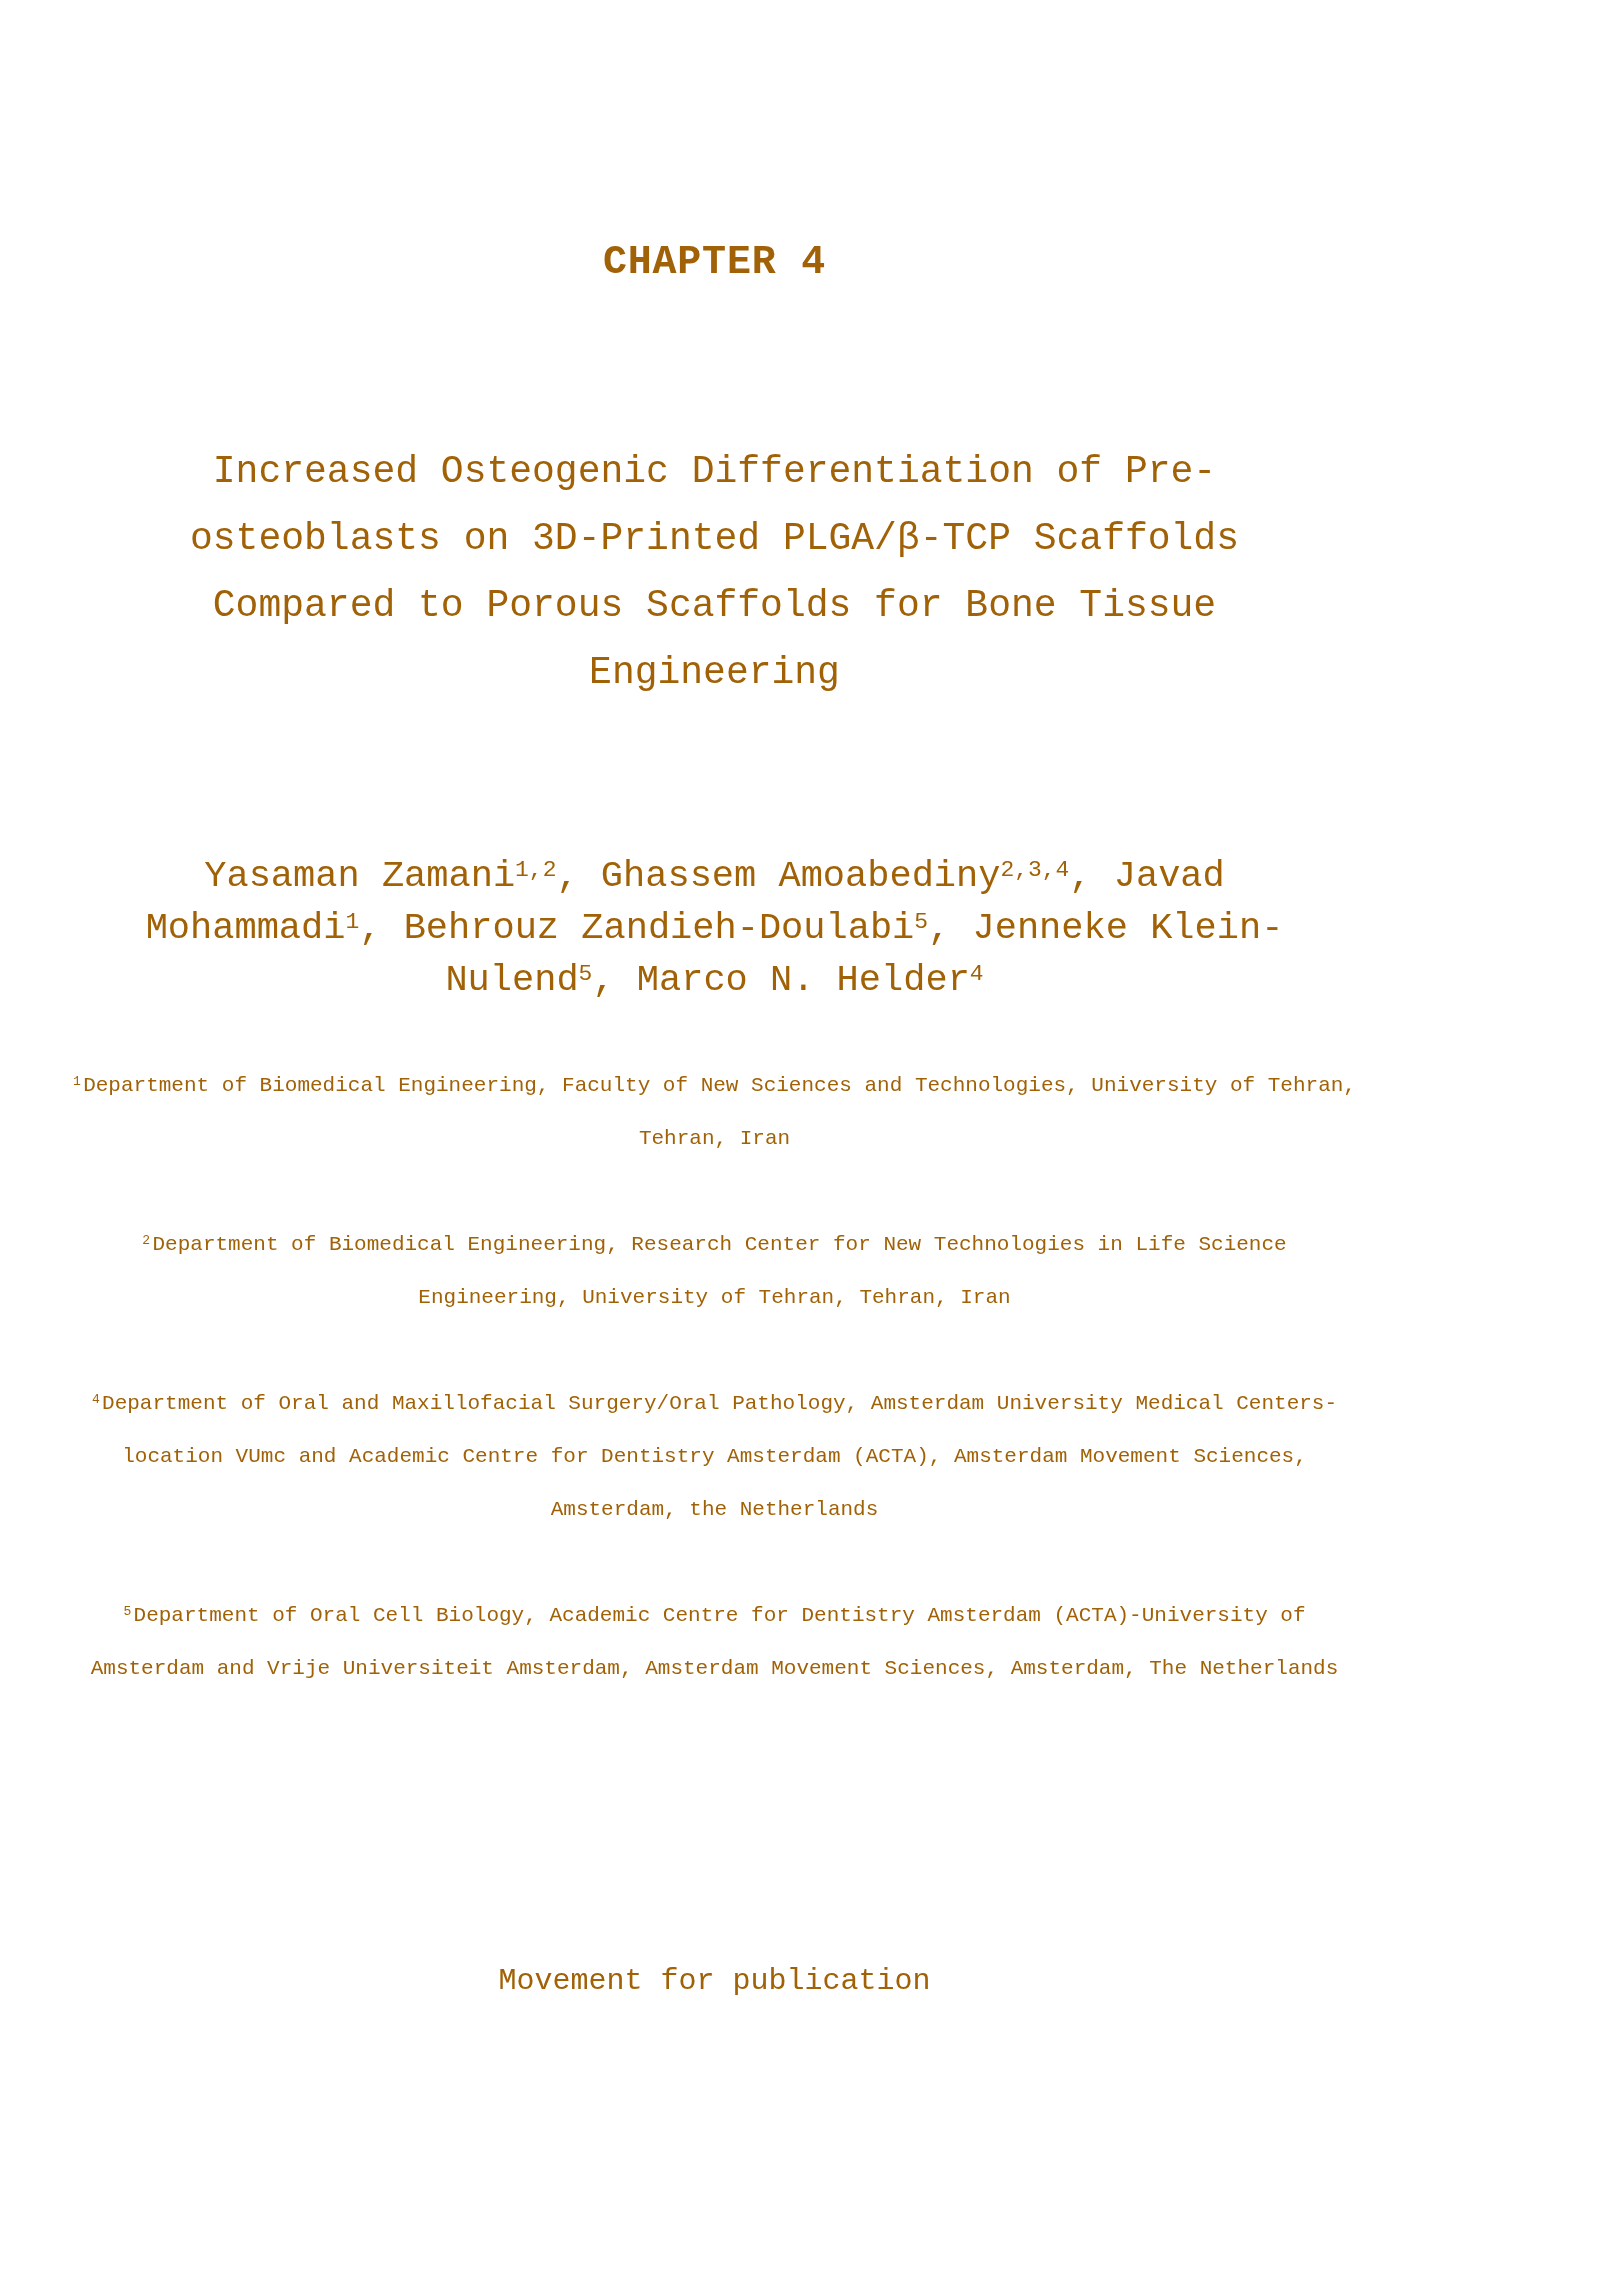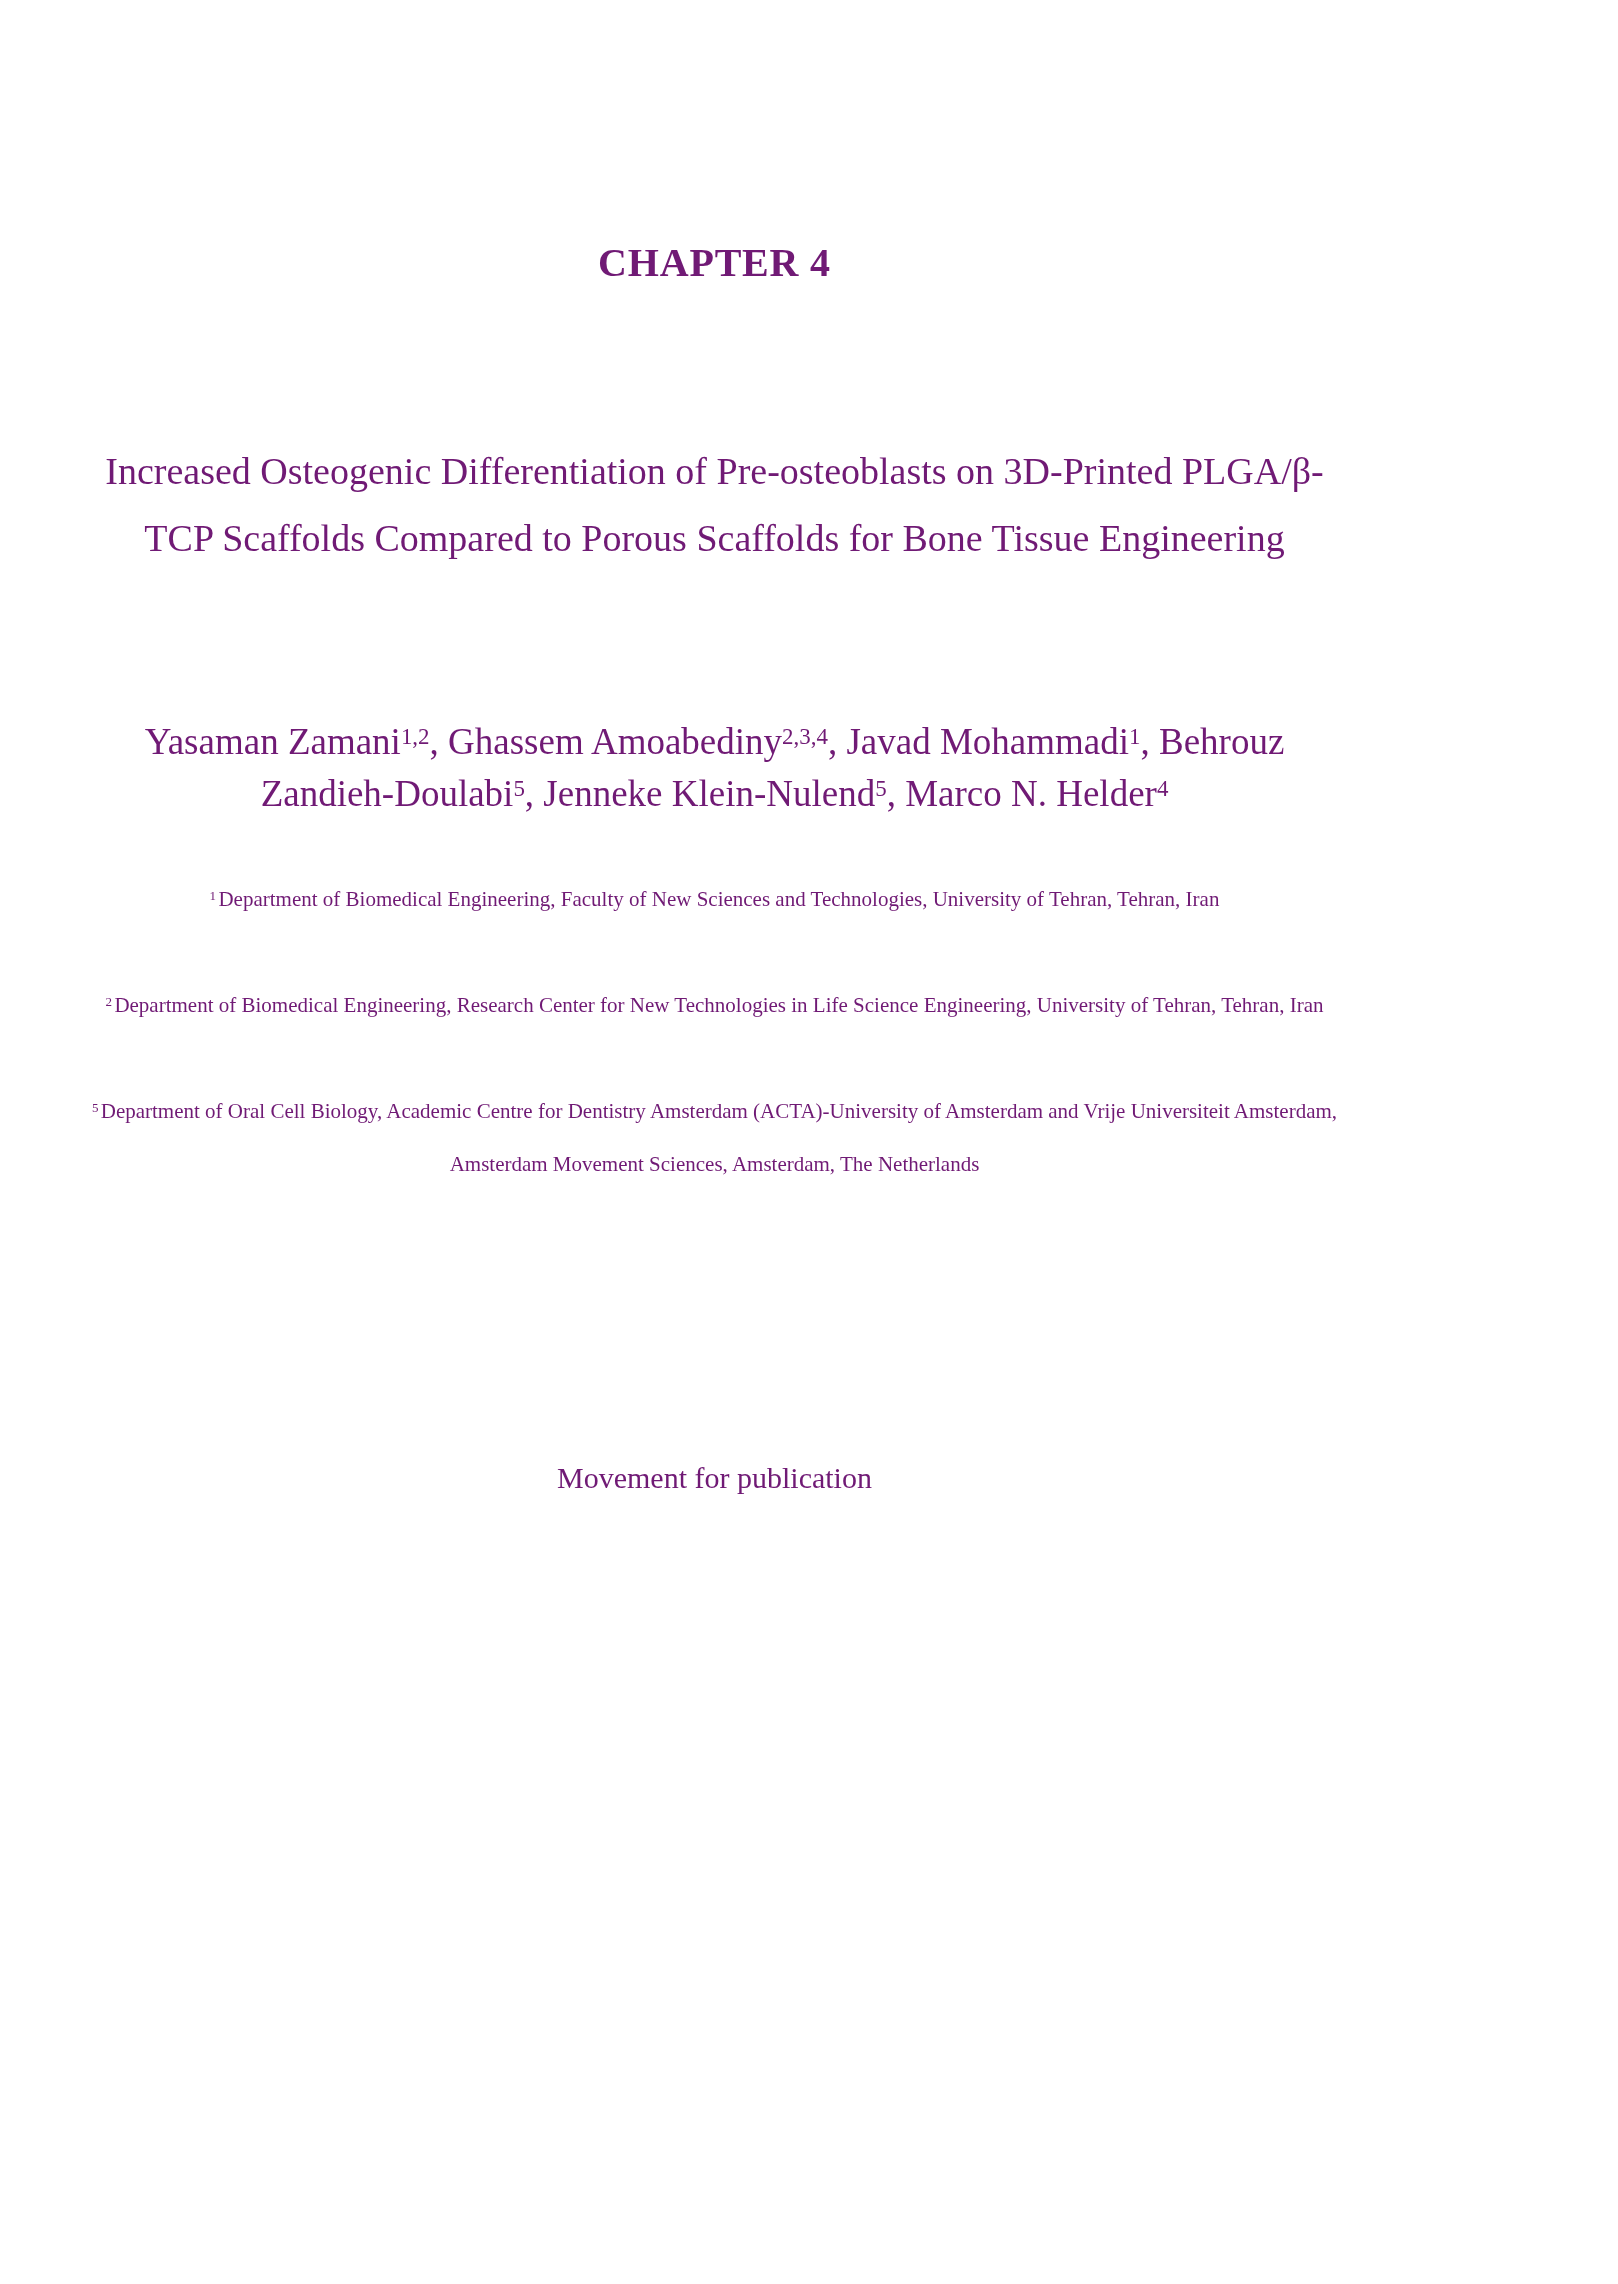--- a/index.html
+++ b/index.html
@@ -5,22 +5,22 @@
   html, body {
     margin: 0;
     padding: 0;
     background: #ffffff;
   }
   .page {
     position: relative;
     width: 1429px;
     height: 2284px;
     background: #ffffff;
-    color: #701a75;
-    font-family: Liberation Serif, serif;
+    color: #a16207;
+    font-family: Liberation Mono, monospace;
     overflow: hidden;
   }
   .content {
     width: 1294px;
     margin: 0 auto;
     text-align: center;
   }
   .chapter-heading {
     padding-top: 238px;
     font-size: 40px;
@@ -82,20 +82,23 @@
 
     <div class="affiliation first">
       <sup class="ss">1</sup><span>Department of Biomedical Engineering, Faculty of New Sciences and Technologies, University of Tehran, Tehran, Iran</span>
     </div>
 
     <div class="affiliation">
       <sup class="ss">2</sup><span>Department of Biomedical Engineering, Research Center for New Technologies in Life Science Engineering, University of Tehran, Tehran, Iran</span>
     </div>
 
 
+    <div class="affiliation">
+      <sup class="ss">4</sup><span>Department of Oral and Maxillofacial Surgery/Oral Pathology, Amsterdam University Medical Centers-location VUmc and Academic Centre for Dentistry Amsterdam (ACTA), Amsterdam Movement Sciences, Amsterdam, the Netherlands</span>
+    </div>
 
     <div class="affiliation">
       <sup class="ss">5</sup><span>Department of Oral Cell Biology, Academic Centre for Dentistry Amsterdam (ACTA)-University of Amsterdam and Vrije Universiteit Amsterdam, Amsterdam Movement Sciences, Amsterdam, The Netherlands</span>
     </div>
 
     <div class="footer-note">Movement for publication</div>
 
   </div>
 </div>
 

